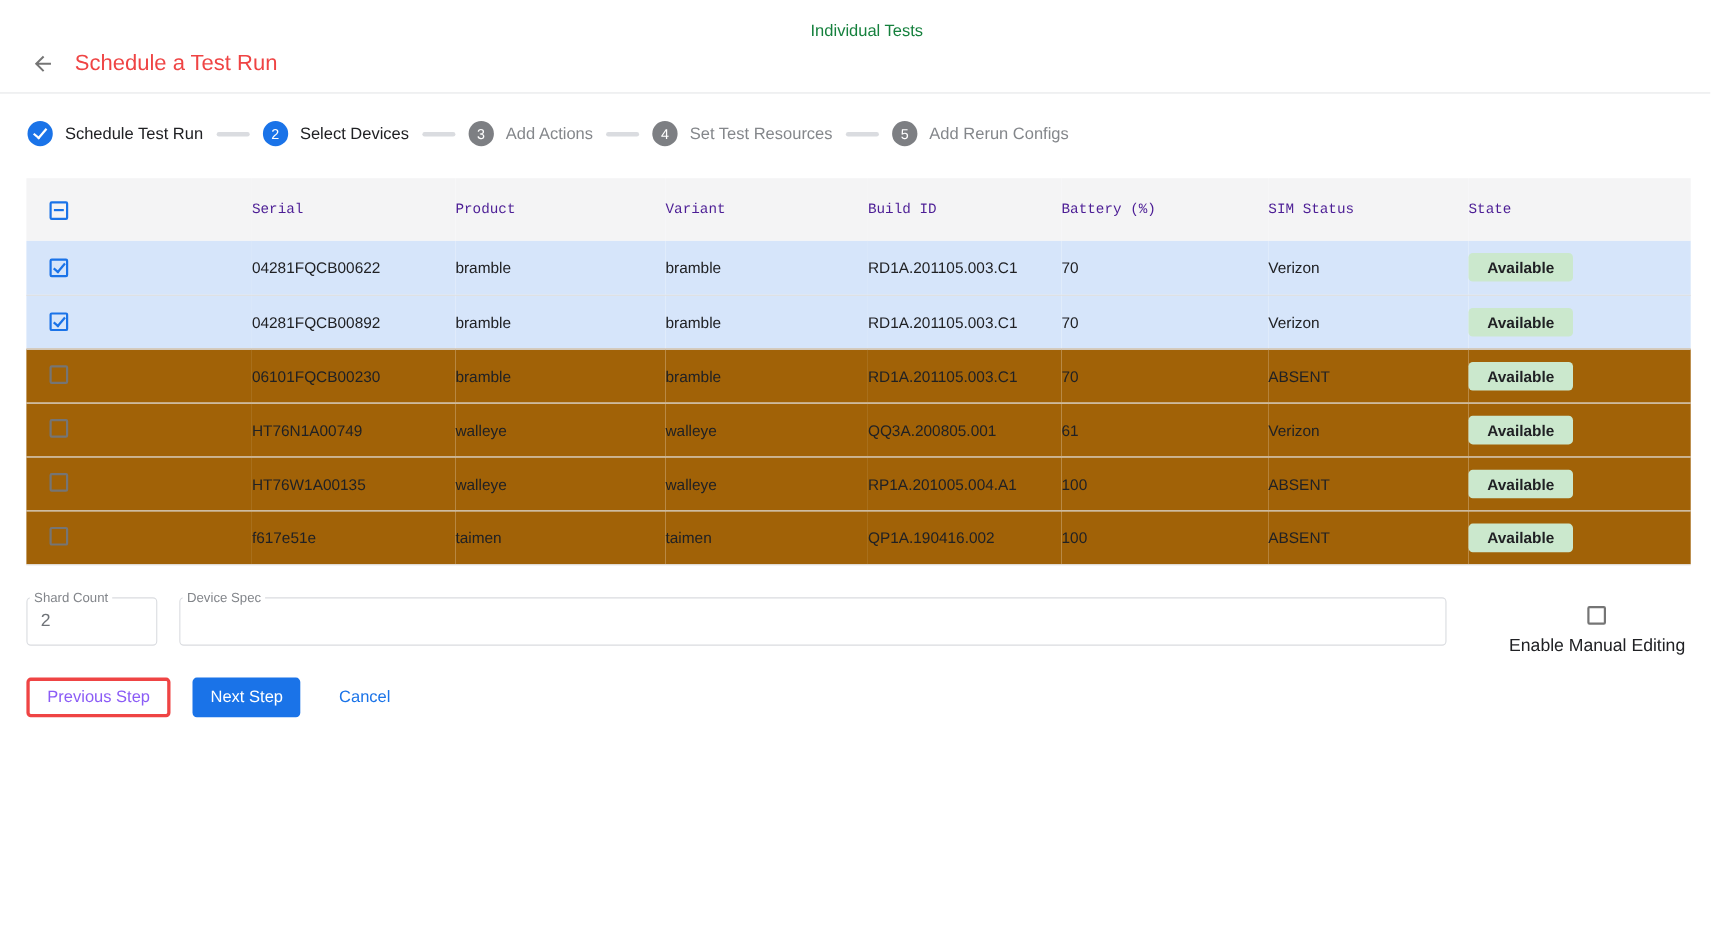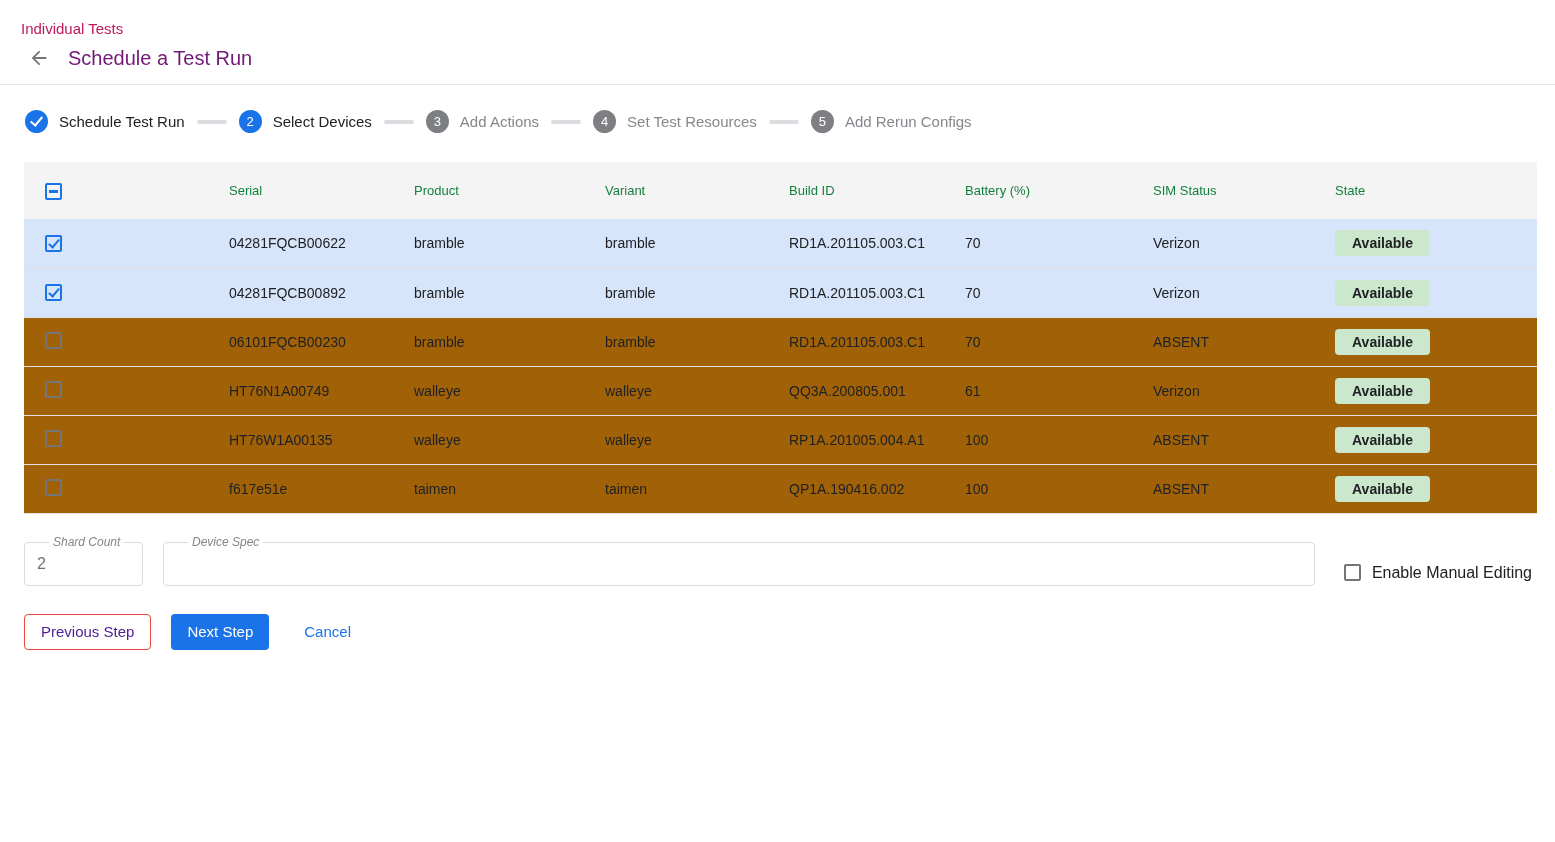--- a/index.html
+++ b/index.html
@@ -1,70 +1,70 @@
 <!DOCTYPE html>
 <html><head>
 <meta charset="utf-8">
 <style>
   * { margin:0; padding:0; box-sizing:border-box; }
   html,body { width:1555px; height:842px; background:#fff; font-family:"Liberation Sans", sans-serif; color:#202124; overflow:hidden; }
 
   
   .page-header { padding-top:20px; border-bottom:1px solid #e4e6e8; padding-bottom:14px; }
-  .breadcrumb { margin-left:21px; font-size:15px; color:#be185d; }
+  .breadcrumb { margin-left:21px; font-size:15px; color:#15803d;text-align:center; }
   .title-row { display:flex; align-items:center; margin-left:27px; margin-top:9px; gap:17px; }
   .back-btn { width:24px; height:24px; border:none; background:none; cursor:pointer; display:flex; align-items:center; justify-content:center; padding:0; }
-  .page-title { font-size:20px; font-weight:400; color:#701a75; }
+  .page-title { font-size:20px; font-weight:400; color:#ef4444; }
 
   
   .stepper { display:flex; align-items:center; margin:25px 0 0 25px; height:23px; }
   .step { display:flex; align-items:center; gap:11px; }
   .step-circle { width:23px; height:23px; border-radius:50%; display:flex; align-items:center; justify-content:center; font-size:13px; font-weight:500; color:#fff; flex:none; }
   .step-circle.completed, .step-circle.active { background:#1a73e8; }
   .step-circle.pending { background:#7d7f83; }
   .step-circle.completed::after { content:""; width:5px; height:10px; border-right:2.5px solid #fff; border-bottom:2.5px solid #fff; transform:rotate(40deg); margin-bottom:3px; }
   .step-label { font-size:15px; color:#202124; white-space:nowrap; }
   .step.pending .step-label { color:#84878b; }
   .connector { width:30px; height:4px; border-radius:2px; background:#dadce0; margin:0 12px; flex:none; }
 
   
   .device-table { margin:29px 18px 0 24px; border-collapse:collapse; table-layout:fixed; width:1513px; }
-  .device-table th { background:#f4f4f5; height:57px; text-align:left; font-size:13px; font-weight:400; color:#15803d; }
+  .device-table th { background:#f4f4f5; height:57px; text-align:left; font-size:13px; font-weight:400; color:#4c1d95;font-family:Liberation Mono, monospace; }
   .device-table td { height:49px; font-size:14px; color:#202124; }
   .device-table tbody tr { border-bottom:1px solid #e0e0e0; background:#a16207; }
   .device-table tbody tr.selected { background:#d6e5fa; }
   .col-cb { width:205px; } .col-serial { width:185px; } .col-product { width:191px; }
   .col-variant { width:184px; } .col-build { width:176px; } .col-battery { width:188px; }
   .col-sim { width:182px; }
   .cb-cell { padding-left:21px; }
 
   
   .cb { width:17px; height:17px; border:2px solid #757575; border-radius:2px; display:inline-flex; align-items:center; justify-content:center; background:transparent; cursor:pointer; }
   .cb.indeterminate { border-color:#1a73e8; }
   .cb.indeterminate::after { content:""; width:9px; height:2.5px; background:#1a73e8; }
   .cb.checked { border-color:#1a73e8; }
   .cb.checked::after { content:""; width:4px; height:9px; border-right:2px solid #1a73e8; border-bottom:2px solid #1a73e8; transform:rotate(40deg); margin-bottom:2px; }
 
   .state-badge { display:inline-block; background:#cbe8cd; color:#202124; font-size:14px; padding:5px 17px; border-radius:4px;font-weight:bold; }
 
   
   .fields-row { display:flex; align-items:center; margin:28px 18px 0 24px; }
   .field { position:relative; border:1px solid #dadce0; border-radius:4px; height:44px; display:flex; align-items:center; background:#fff; }
-  .field-label { position:absolute; top:-8px; left:24px; background:#fff; padding:0 4px; font-size:12px; color:#82858a; white-space:nowrap;font-style:italic; }
+  .field-label { position:absolute; top:-8px; left:2px; background:#fff; padding:0 4px; font-size:12px; color:#82858a; white-space:nowrap; }
   .field-value { padding:0 12px; font-size:16px; color:#6f7378; white-space:nowrap; overflow:hidden; }
   .field-shard { width:119px; margin-right:20px; }
   .field-spec { width:1152px; }
   .field-spec .field-value { color:#82868b; }
-  .manual-edit { display:flex; align-items:center; gap:11px; margin-left:auto; margin-right:5px; transform:translateY(9px); cursor:pointer; }
+  .manual-edit { display:flex; align-items:center; gap:11px; margin-left:auto; margin-right:5px; transform:translateY(9px); cursor:pointer;flex-direction:column; }
   .manual-edit .label { font-size:16px; color:#202124; }
 
   
   .actions-row { display:flex; align-items:center; margin:28px 0 0 24px; }
   .btn { height:36px; border-radius:4px; font-size:15px; font-weight:500; font-family:"Liberation Sans", sans-serif; cursor:pointer; display:inline-flex; align-items:center; justify-content:center; }
-  .btn-outlined { border:1px solid #ef4444; background:#fff; color:#4c1d95; padding:0 16px; }
+  .btn-outlined { border:3px solid #ef4444; background:#fff; color:#8b5cf6; padding:0 16px; }
   .btn-filled { border:none; background:#1a73e8; color:#fff; padding:0 16px; margin-left:20px; }
   .btn-text { border:none; background:none; color:#1a73e8; padding:0 16px; margin-left:19px; }
 </style>
 </head>
 <body>
 
 <div class="page-header">
   <div class="breadcrumb">Individual Tests</div>
   <div class="title-row">
     <button class="back-btn">

